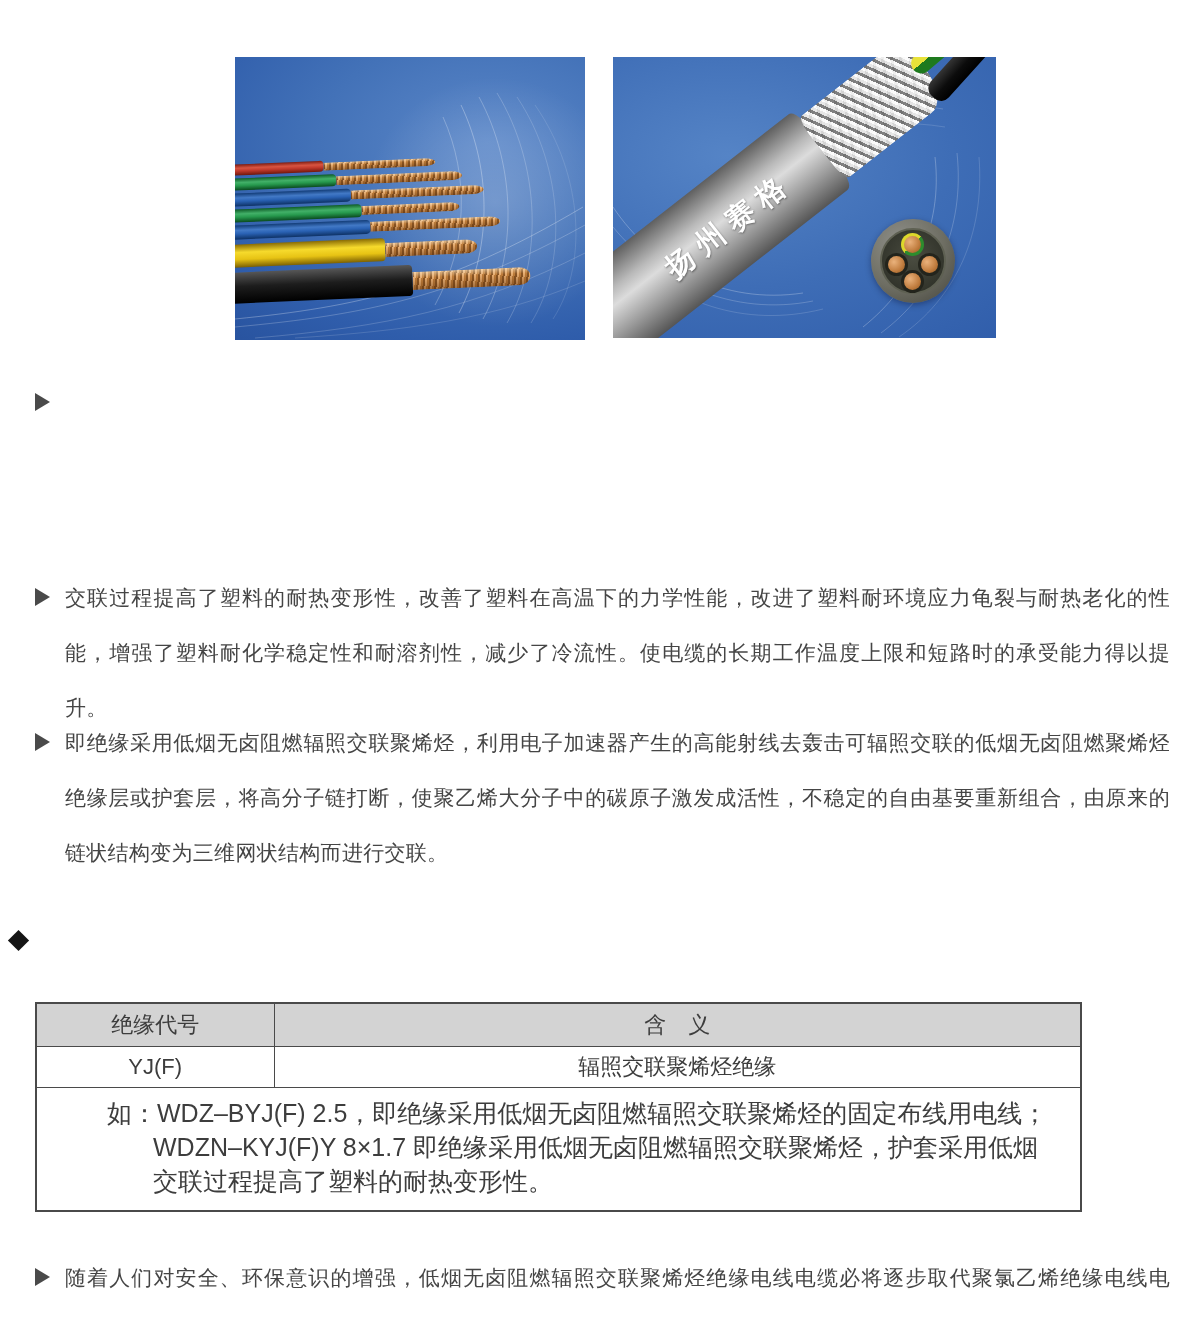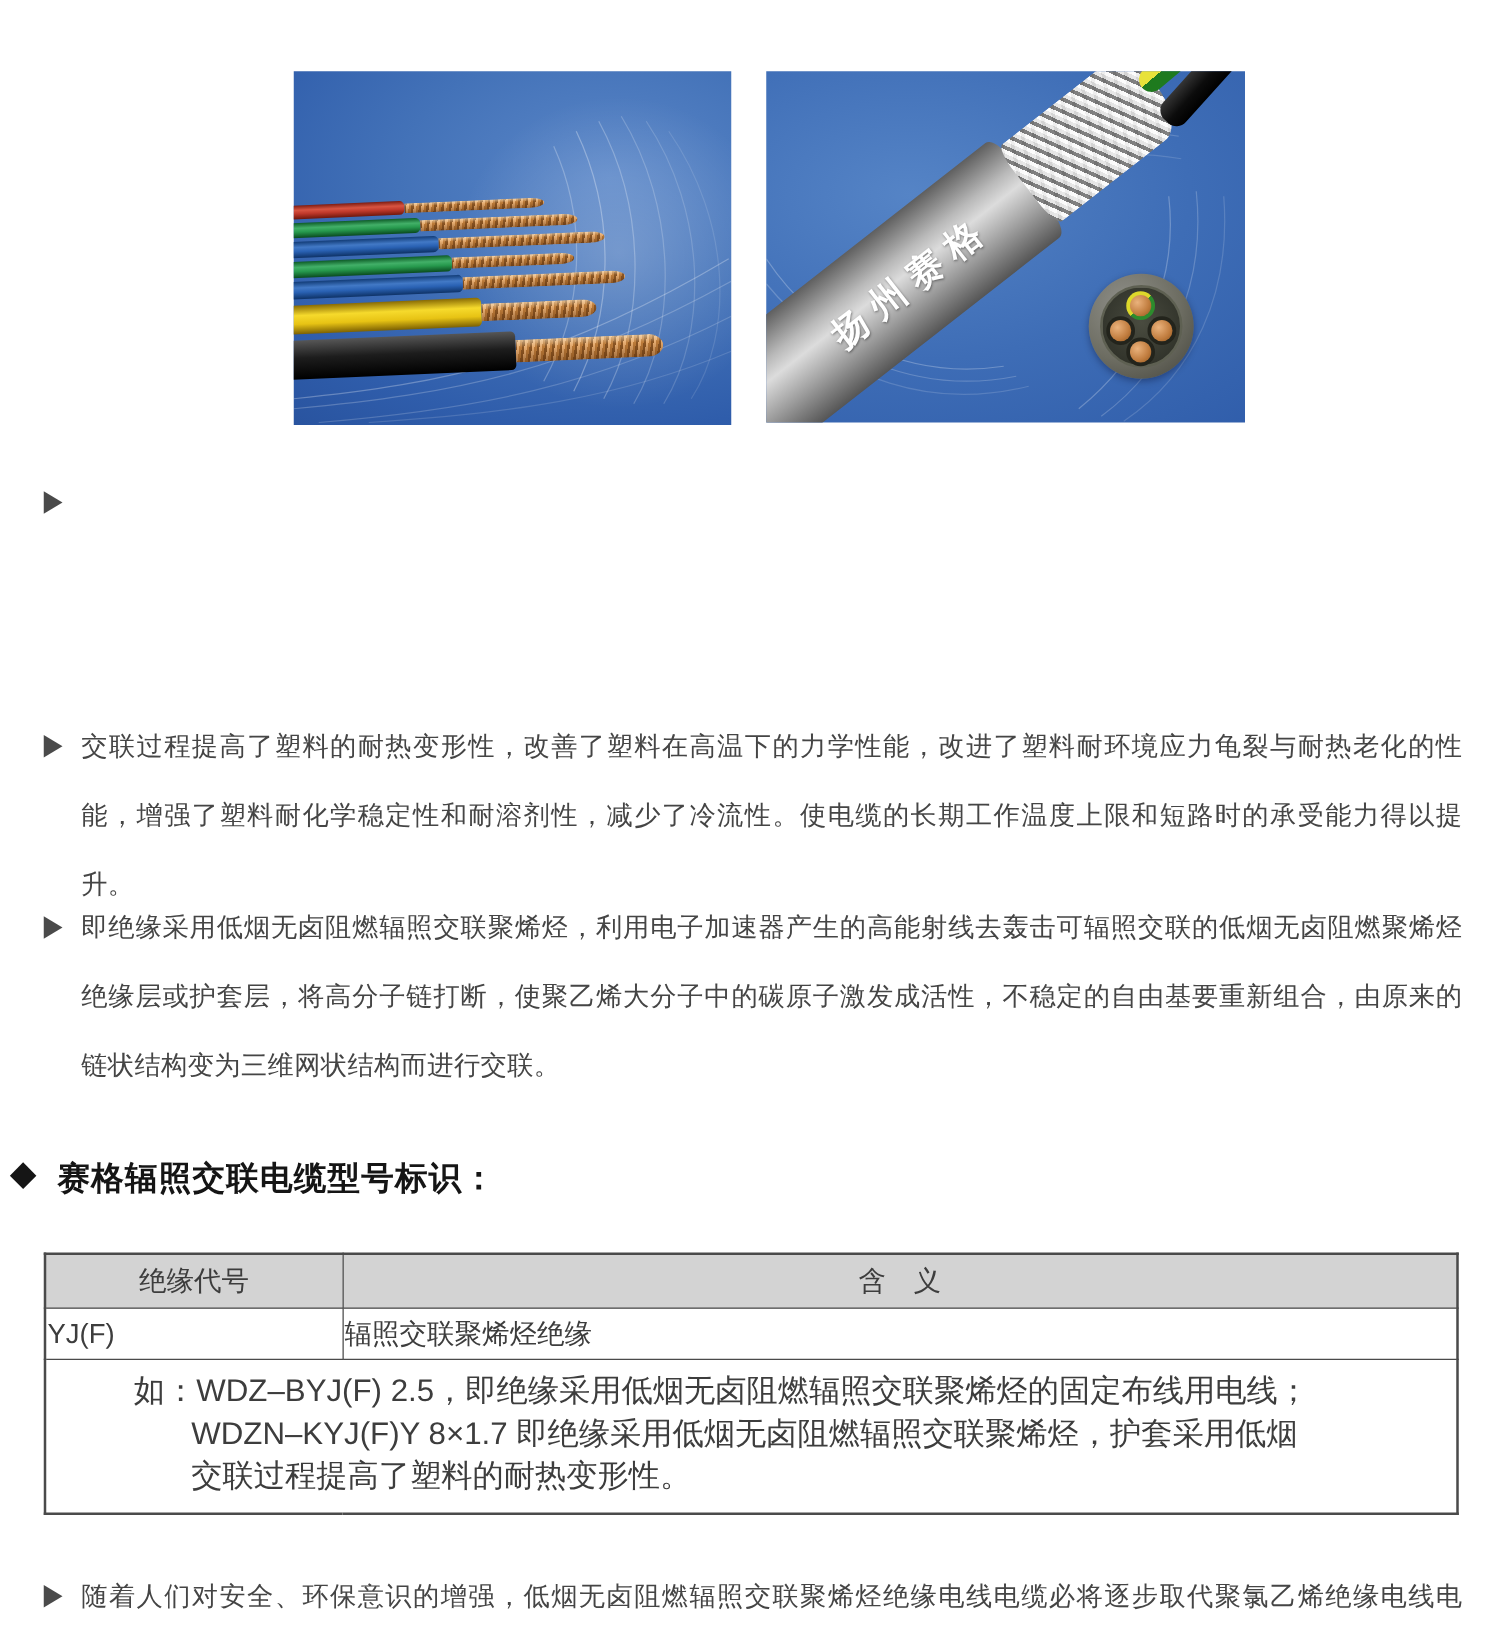--- a/index.html
+++ b/index.html
@@ -68,27 +68,27 @@
     color:#454545;text-align:justify;letter-spacing:.3px;}
   .tri{position:absolute;left:35px;width:0;height:0;
     border-top:9px solid transparent;border-bottom:9px solid transparent;
     border-left:15px solid #4a4a4a;}
   .heading{position:absolute;left:46px;top:925px;font-size:26px;font-weight:bold;
     color:#151515;letter-spacing:1px;}
   .diamond{position:absolute;left:11px;top:933px;width:15px;height:15px;
     background:#151515;transform:rotate(45deg);}
 
   
-  .spec-table{position:absolute;left:35px;top:1002px;width:1132px;
+  .spec-table{position:absolute;left:35px;top:1002px;width:1047px;
     border-collapse:collapse;table-layout:fixed;color:#3d3d3d;}
   .spec-table th,.spec-table td{border:1px solid #4a4a4a;}
   .spec-table{border:2px solid #4a4a4a;}
   .spec-table th{background:#d3d3d3;height:40px;font-size:22px;font-weight:normal;
     text-align:center;vertical-align:middle;}
-  .spec-table td.c{height:38px;font-size:22px;vertical-align:middle;}
+  .spec-table td.c{height:38px;font-size:22px;text-align:center;vertical-align:middle;}
   .spec-table td.note{padding:8px 20px 12px 70px;vertical-align:top;}
   .note-line{font-size:25px;line-height:34px;color:#3d3d3d;white-space:nowrap;}
   .note-line.ind{margin-left:46px;}
 </style>
 </head>
 <body>
 
 <div class="page">
 
   <div class="photo photo-left">
@@ -180,21 +180,20 @@
 
   <span class="tri" style="top:393px;"></span>
 
   <span class="tri" style="top:588px;"></span>
   <div class="para" style="top:570px;">交联过程提高了塑料的耐热变形性，改善了塑料在高温下的力学性能，改进了塑料耐环境应力龟裂与耐热老化的性能，增强了塑料耐化学稳定性和耐溶剂性，减少了冷流性。使电缆的长期工作温度上限和短路时的承受能力得以提升。</div>
 
   <span class="tri" style="top:733px;"></span>
   <div class="para" style="top:715px;">即绝缘采用低烟无卤阻燃辐照交联聚烯烃，利用电子加速器产生的高能射线去轰击可辐照交联的低烟无卤阻燃聚烯烃绝缘层或护套层，将高分子链打断，使聚乙烯大分子中的碳原子激发成活性，不稳定的自由基要重新组合，由原来的链状结构变为三维网状结构而进行交联。</div>
 
   <span class="diamond"></span>
-  <div class="heading">赛格辐照交联电缆型号标识：</div>
 
   <table class="spec-table">
     <colgroup>
         <col style="width:238px;">
         <col>
       </colgroup>
     <thead>
       <tr>
         <th>绝缘代号</th>
         <th>含　义</th>

